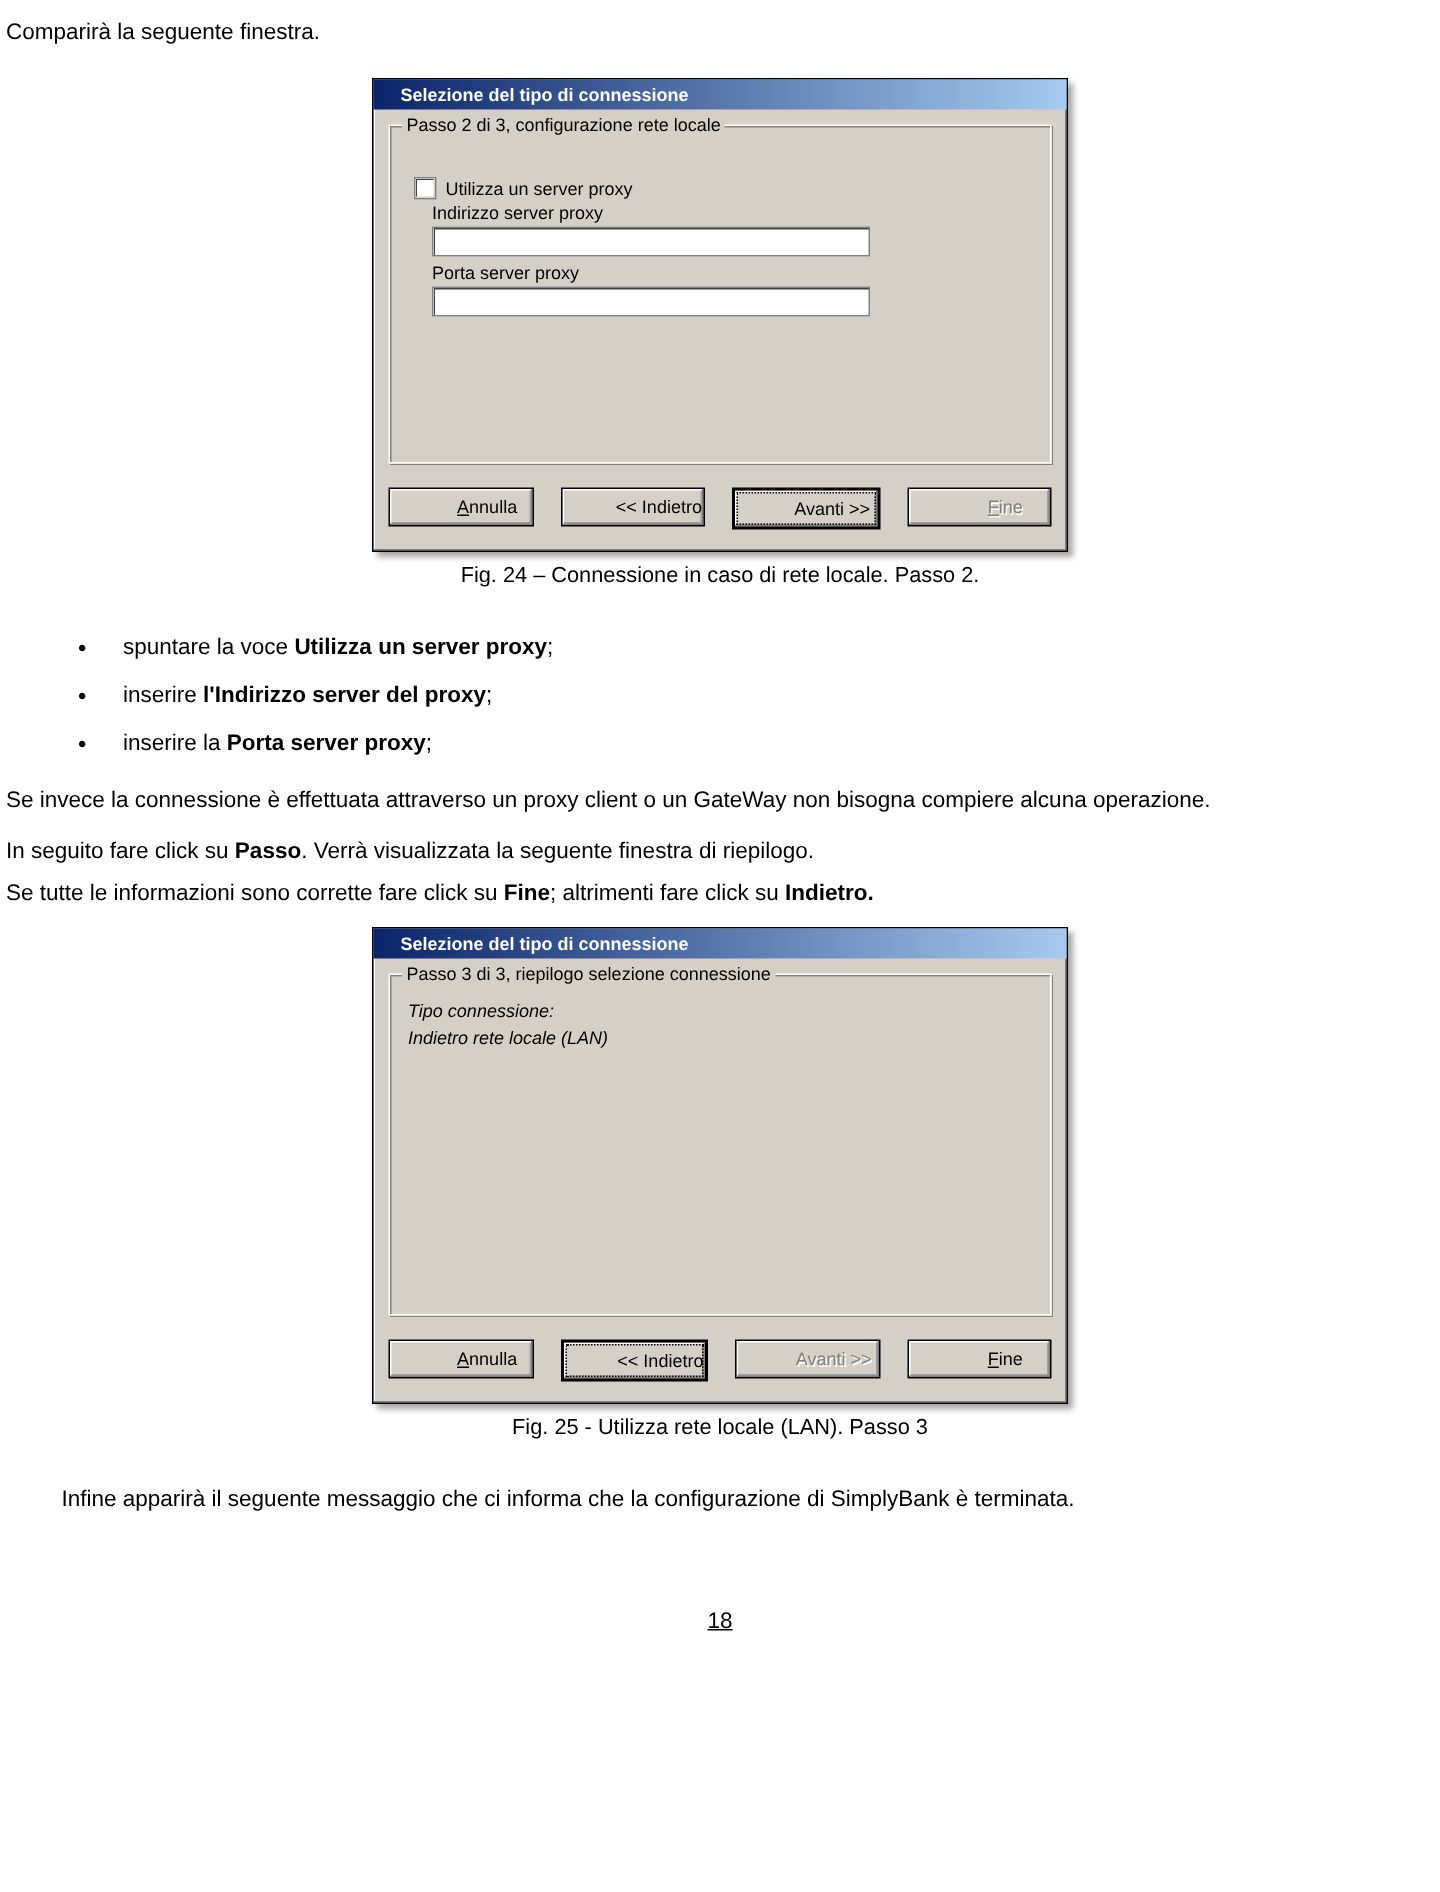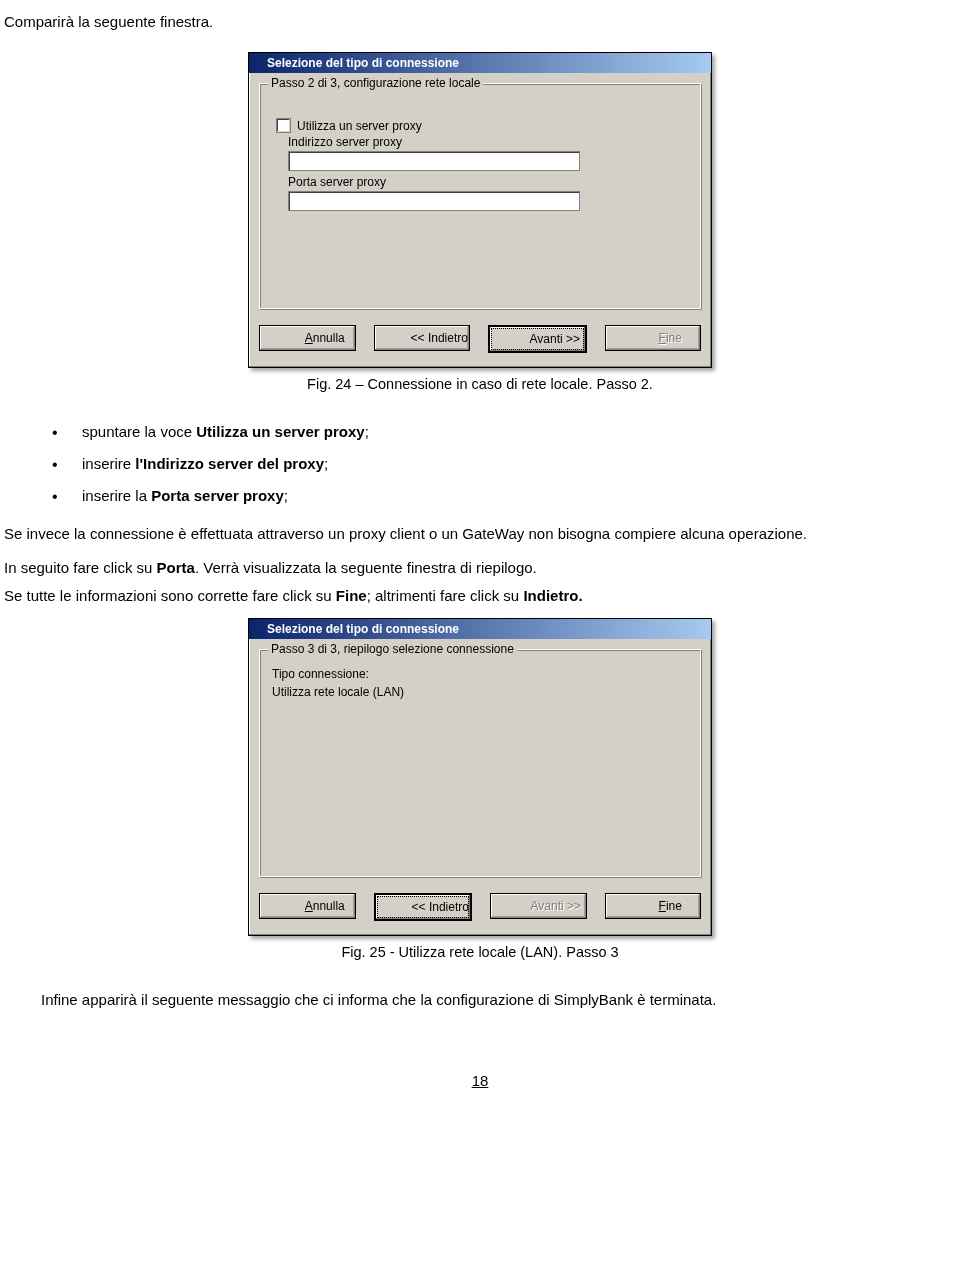--- a/index.html
+++ b/index.html
@@ -90,21 +90,21 @@
   .groupbox .legend {
     position: absolute;
     top: -8px;
     left: 8px;
     background: #d4d0c8;
     padding: 0 3px;
     font-size: 12px;
     color: #000;
   }
   .group-inner { min-height: 180px; }
-  .group-inner2 { min-height: 200px; }
+  .group-inner2 { min-height: 200px; font-style: italic; }
   .field-row {
     margin: 2px 18px 4px 18px;
   }
   .check-row {
     margin: 20px 8px 2px 6px;
     display: flex;
     align-items: center;
     gap: 6px;
   }
   .win-check {
@@ -215,36 +215,36 @@
       <span>inserire </span><span class="bold">l'Indirizzo server del proxy</span><span>;</span>
     </li>
     <li>
       <span>inserire la </span><span class="bold">Porta server proxy</span><span>;</span>
     </li>
   </ul>
 
   <div class="para justify">Se invece la connessione è effettuata attraverso un proxy client o un GateWay non bisogna compiere alcuna operazione.</div>
 
   <div class="para">
-    <span>In seguito fare click su </span><span class="bold">Porta</span><span>. Verrà visualizzata la seguente finestra di riepilogo.</span>
+    <span>In seguito fare click su </span><span class="bold">Passo</span><span>. Verrà visualizzata la seguente finestra di riepilogo.</span>
   </div>
   <div class="para" style="margin-top:-6px">
     <span>Se tutte le informazioni sono corrette fare click su </span><span class="bold">Fine</span><span>; altrimenti fare click su </span><span class="bold">Indietro.</span>
   </div>
 
   <div class="dialog-wrap" style="margin-top:4px">
     <div class="dialog d2">
       <div class="titlebar">
         <span>Selezione del tipo di connessione</span>
       </div>
       <div class="groupbox">
         <div class="legend">Passo 3 di  3, riepilogo selezione connessione</div>
         <div class="group-inner2">
           <div class="summary-text">Tipo connessione:</div>
-          <div class="summary-text">Utilizza rete locale (LAN)</div>
+          <div class="summary-text">Indietro rete locale (LAN)</div>
         </div>
       </div>
       <div class="button-row">
         <div class="win-btn">
           <span><span class="accel">A</span><span>nnulla</span></span>
         </div>
         <div class="win-btn default">&lt;&lt;  Indietro</div>
         <div class="win-btn disabled">Avanti &gt;&gt;</div>
         <div class="win-btn">
           <span><span class="accel">F</span><span>ine</span></span>

